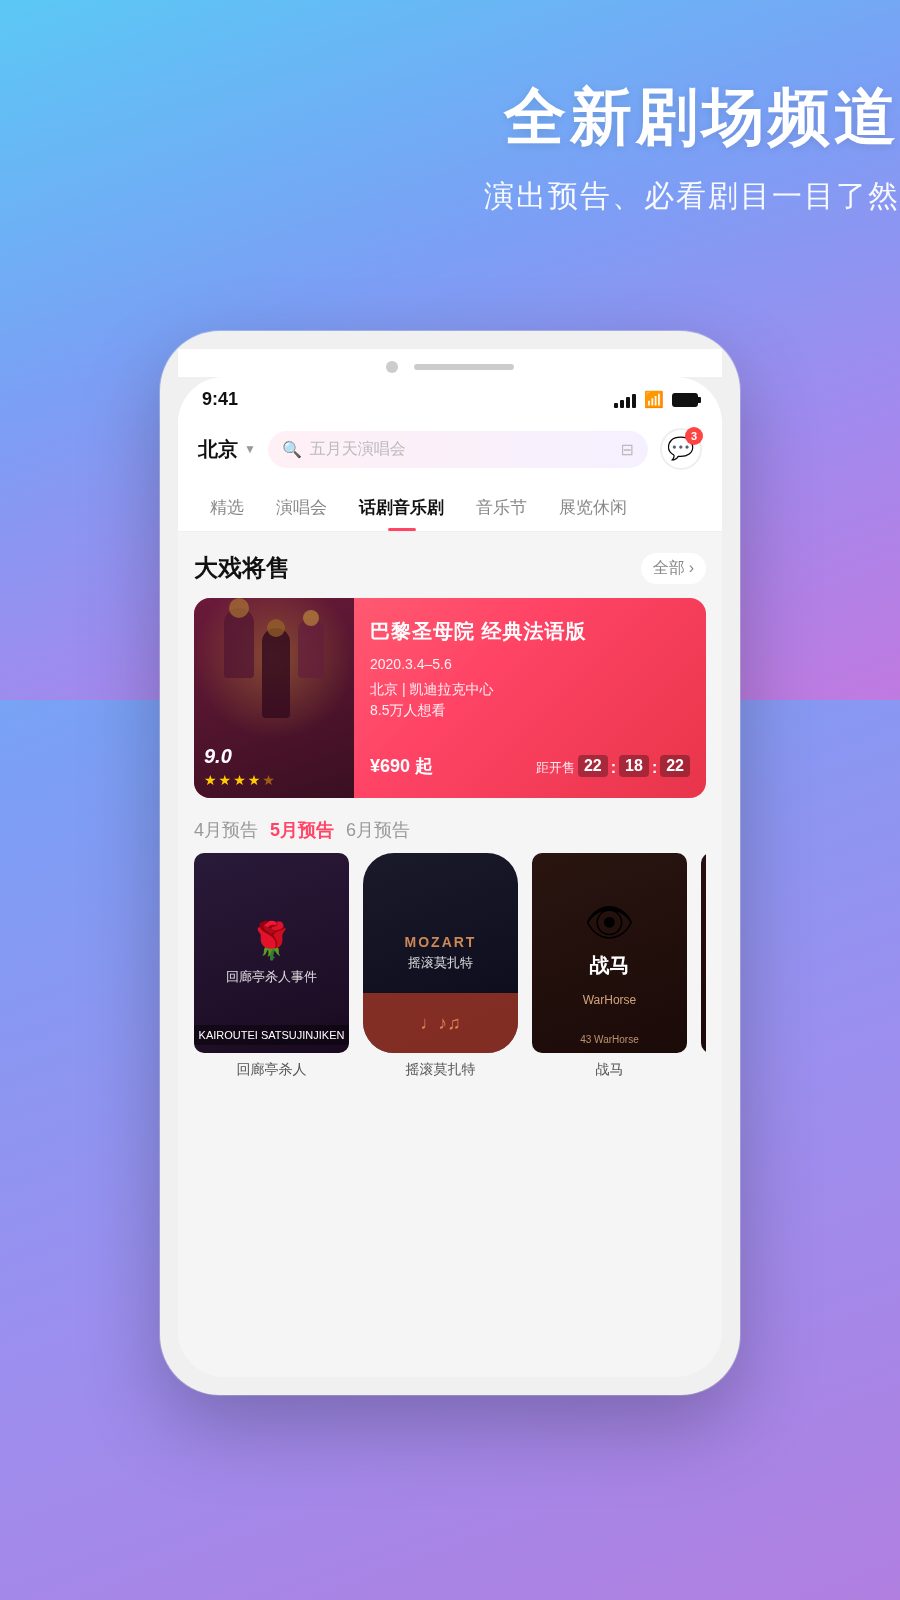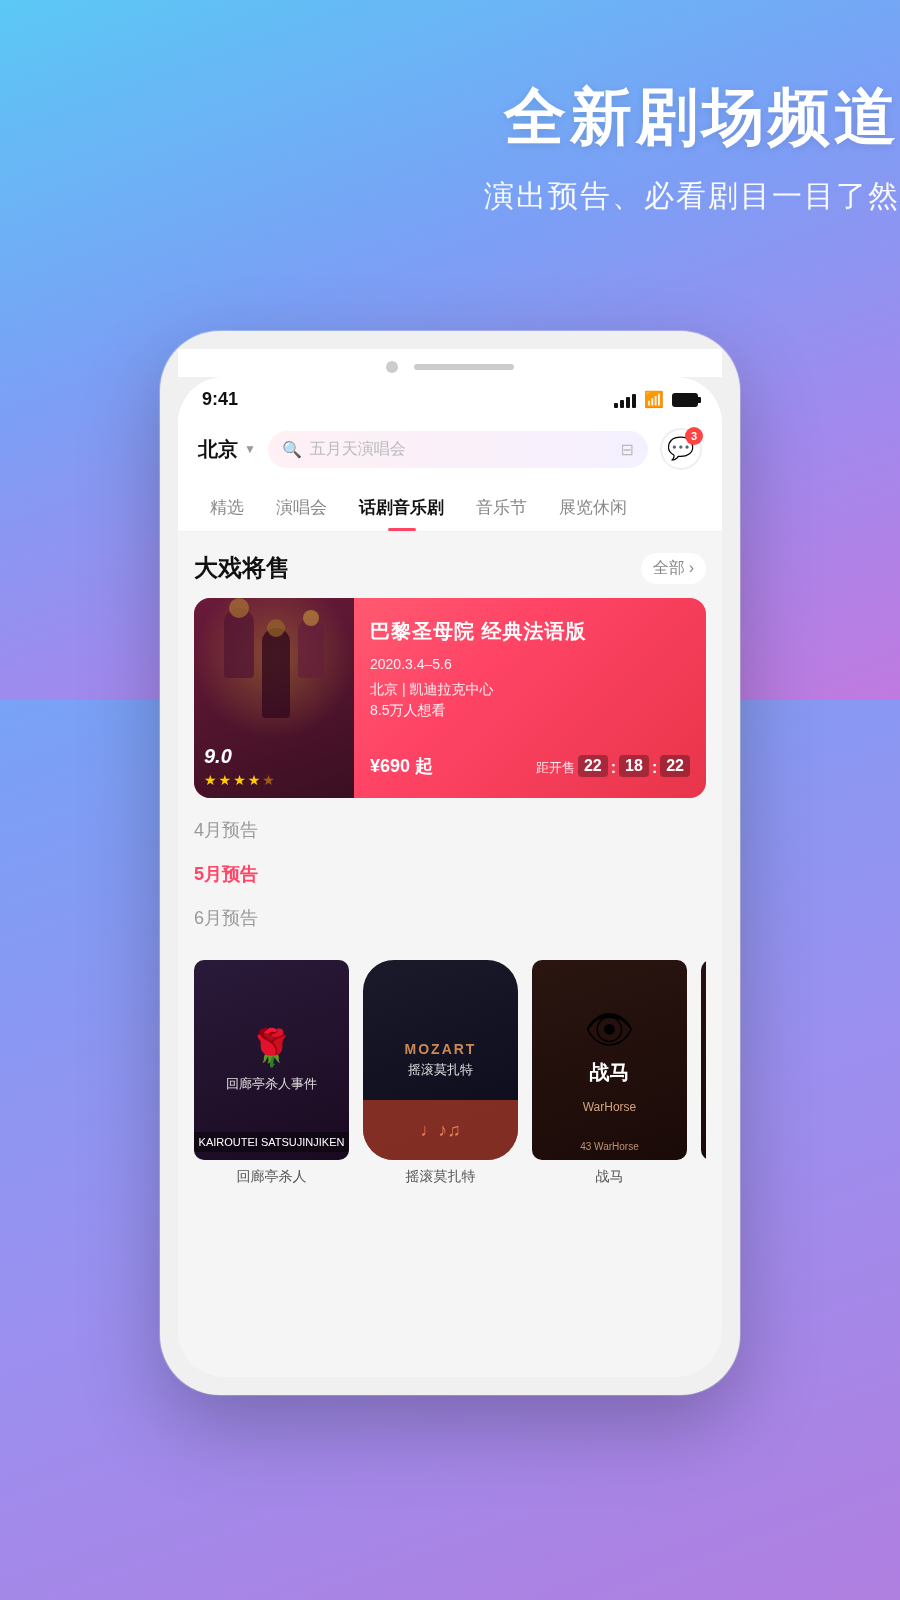--- a/index.html
+++ b/index.html
@@ -311,24 +311,23 @@
       border-radius: 4px;
       padding: 2px 6px;
       font-weight: 700;
       font-size: 16px;
       font-variant-numeric: tabular-nums;
     }
 
     
     .preview-tabs {
       display: flex;
-      gap: 20px;
+      gap: 12px;
       margin-top: 20px;
-      margin-bottom: 30px;
-      flex-direction: column;
+      margin-bottom: 11px;
     }
     .preview-tab {
       font-size: 18px;
       color: #999;
       cursor: pointer;
     }
     .preview-tab.active {
       color: #ff4466;
       font-weight: 600;
     }

